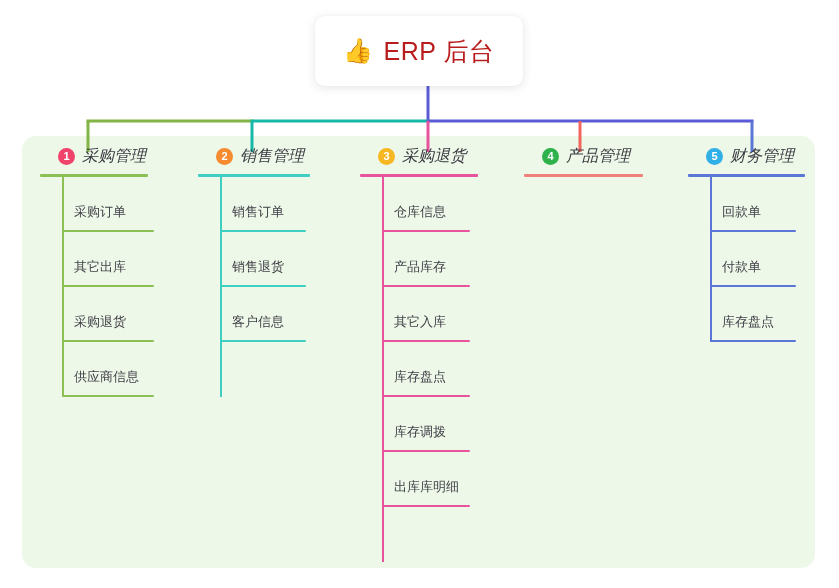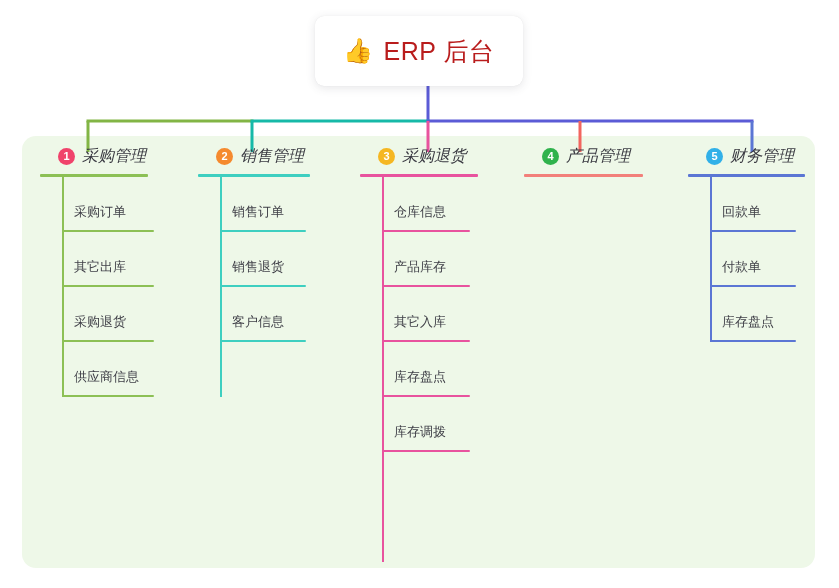--- a/index.html
+++ b/index.html
@@ -221,20 +221,24 @@
           <div class="leaf-rule" style="width: 88px; background: rgb(232, 83, 158);"></div>
         </div>
         <div class="leaf">
           <span class="leaf-label">库存盘点</span>
           <div class="leaf-rule" style="width: 88px; background: rgb(232, 83, 158);"></div>
         </div>
         <div class="leaf">
           <span class="leaf-label">库存调拨</span>
           <div class="leaf-rule" style="width: 88px; background: rgb(232, 83, 158);"></div>
         </div>
+        <div class="leaf">
+          <span class="leaf-label">出库库明细</span>
+          <div class="leaf-rule" style="width: 88px; background: rgb(232, 83, 158);"></div>
+        </div>
       </div>
     </div>
     <div class="branch" style="left: 524px; width: 160px;">
       <div class="branch-head">
         <span class="badge" style="background: rgb(47, 178, 76);">4</span>
         <span class="branch-title">产品管理</span>
       </div>
       <div class="head-rule" style="width: 119px; background: rgb(242, 128, 122); margin-left: 0px;"></div>
     </div>
     <div class="branch" style="left: 688px; width: 140px;">

